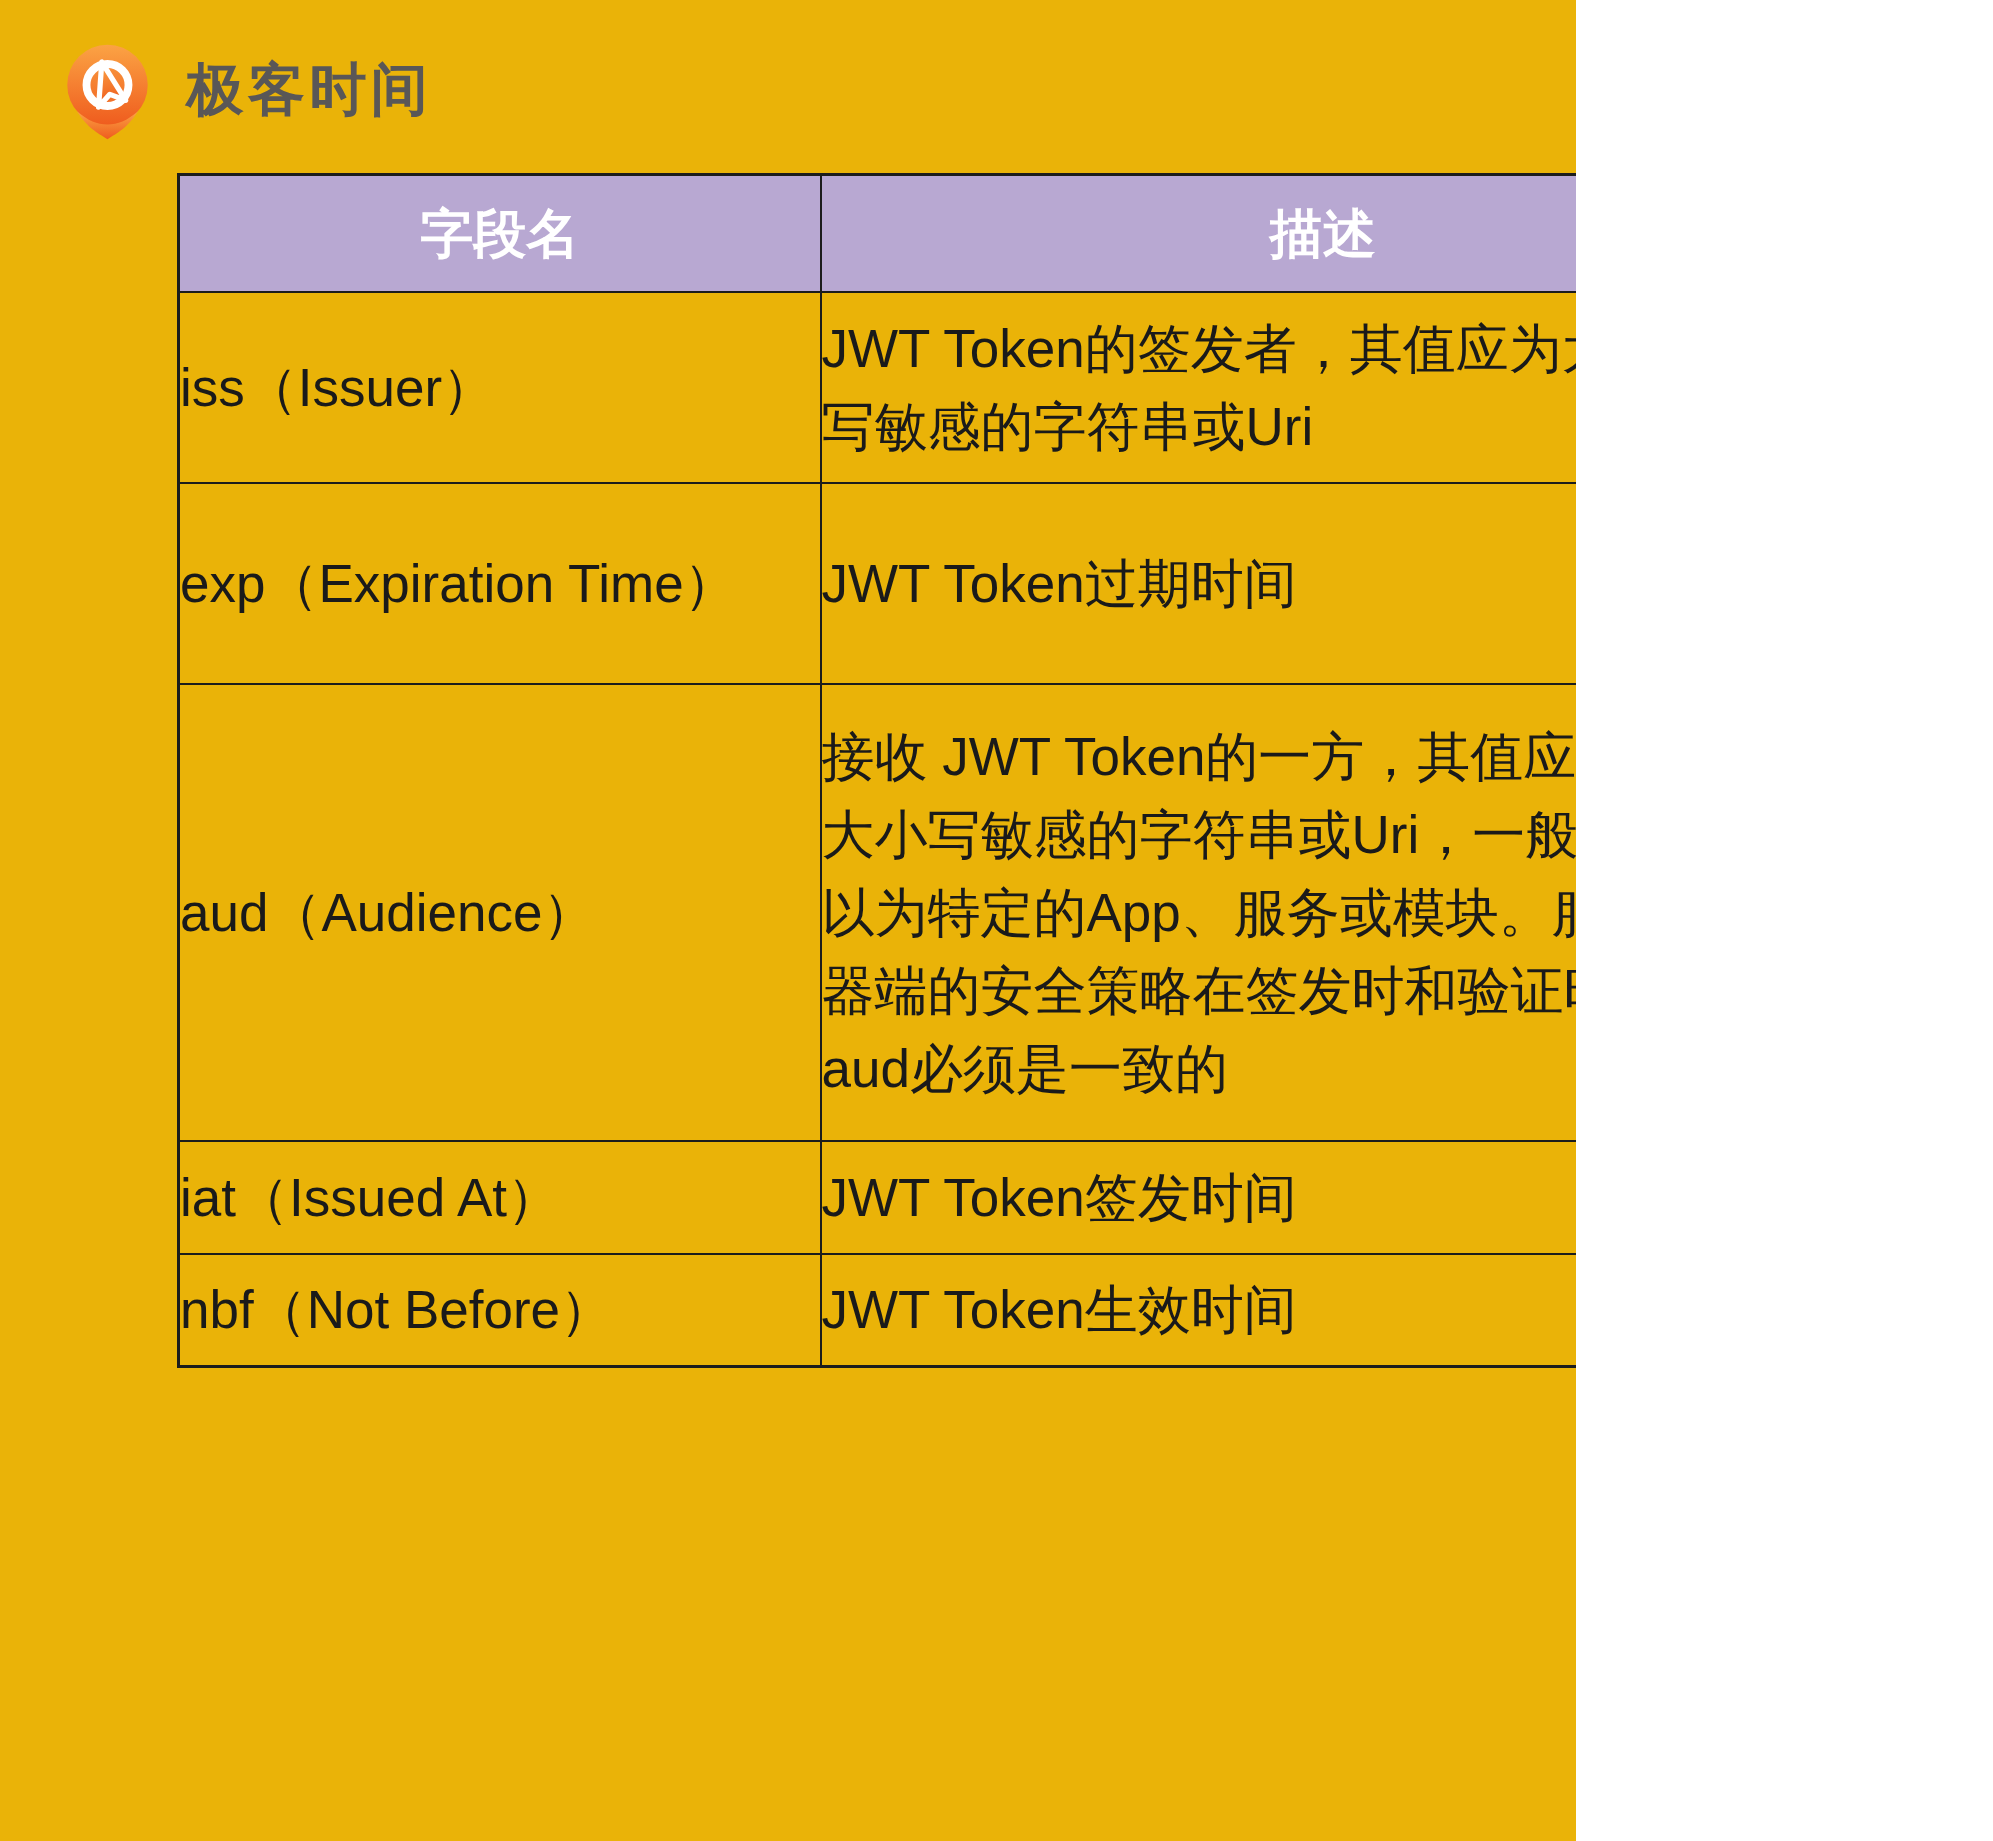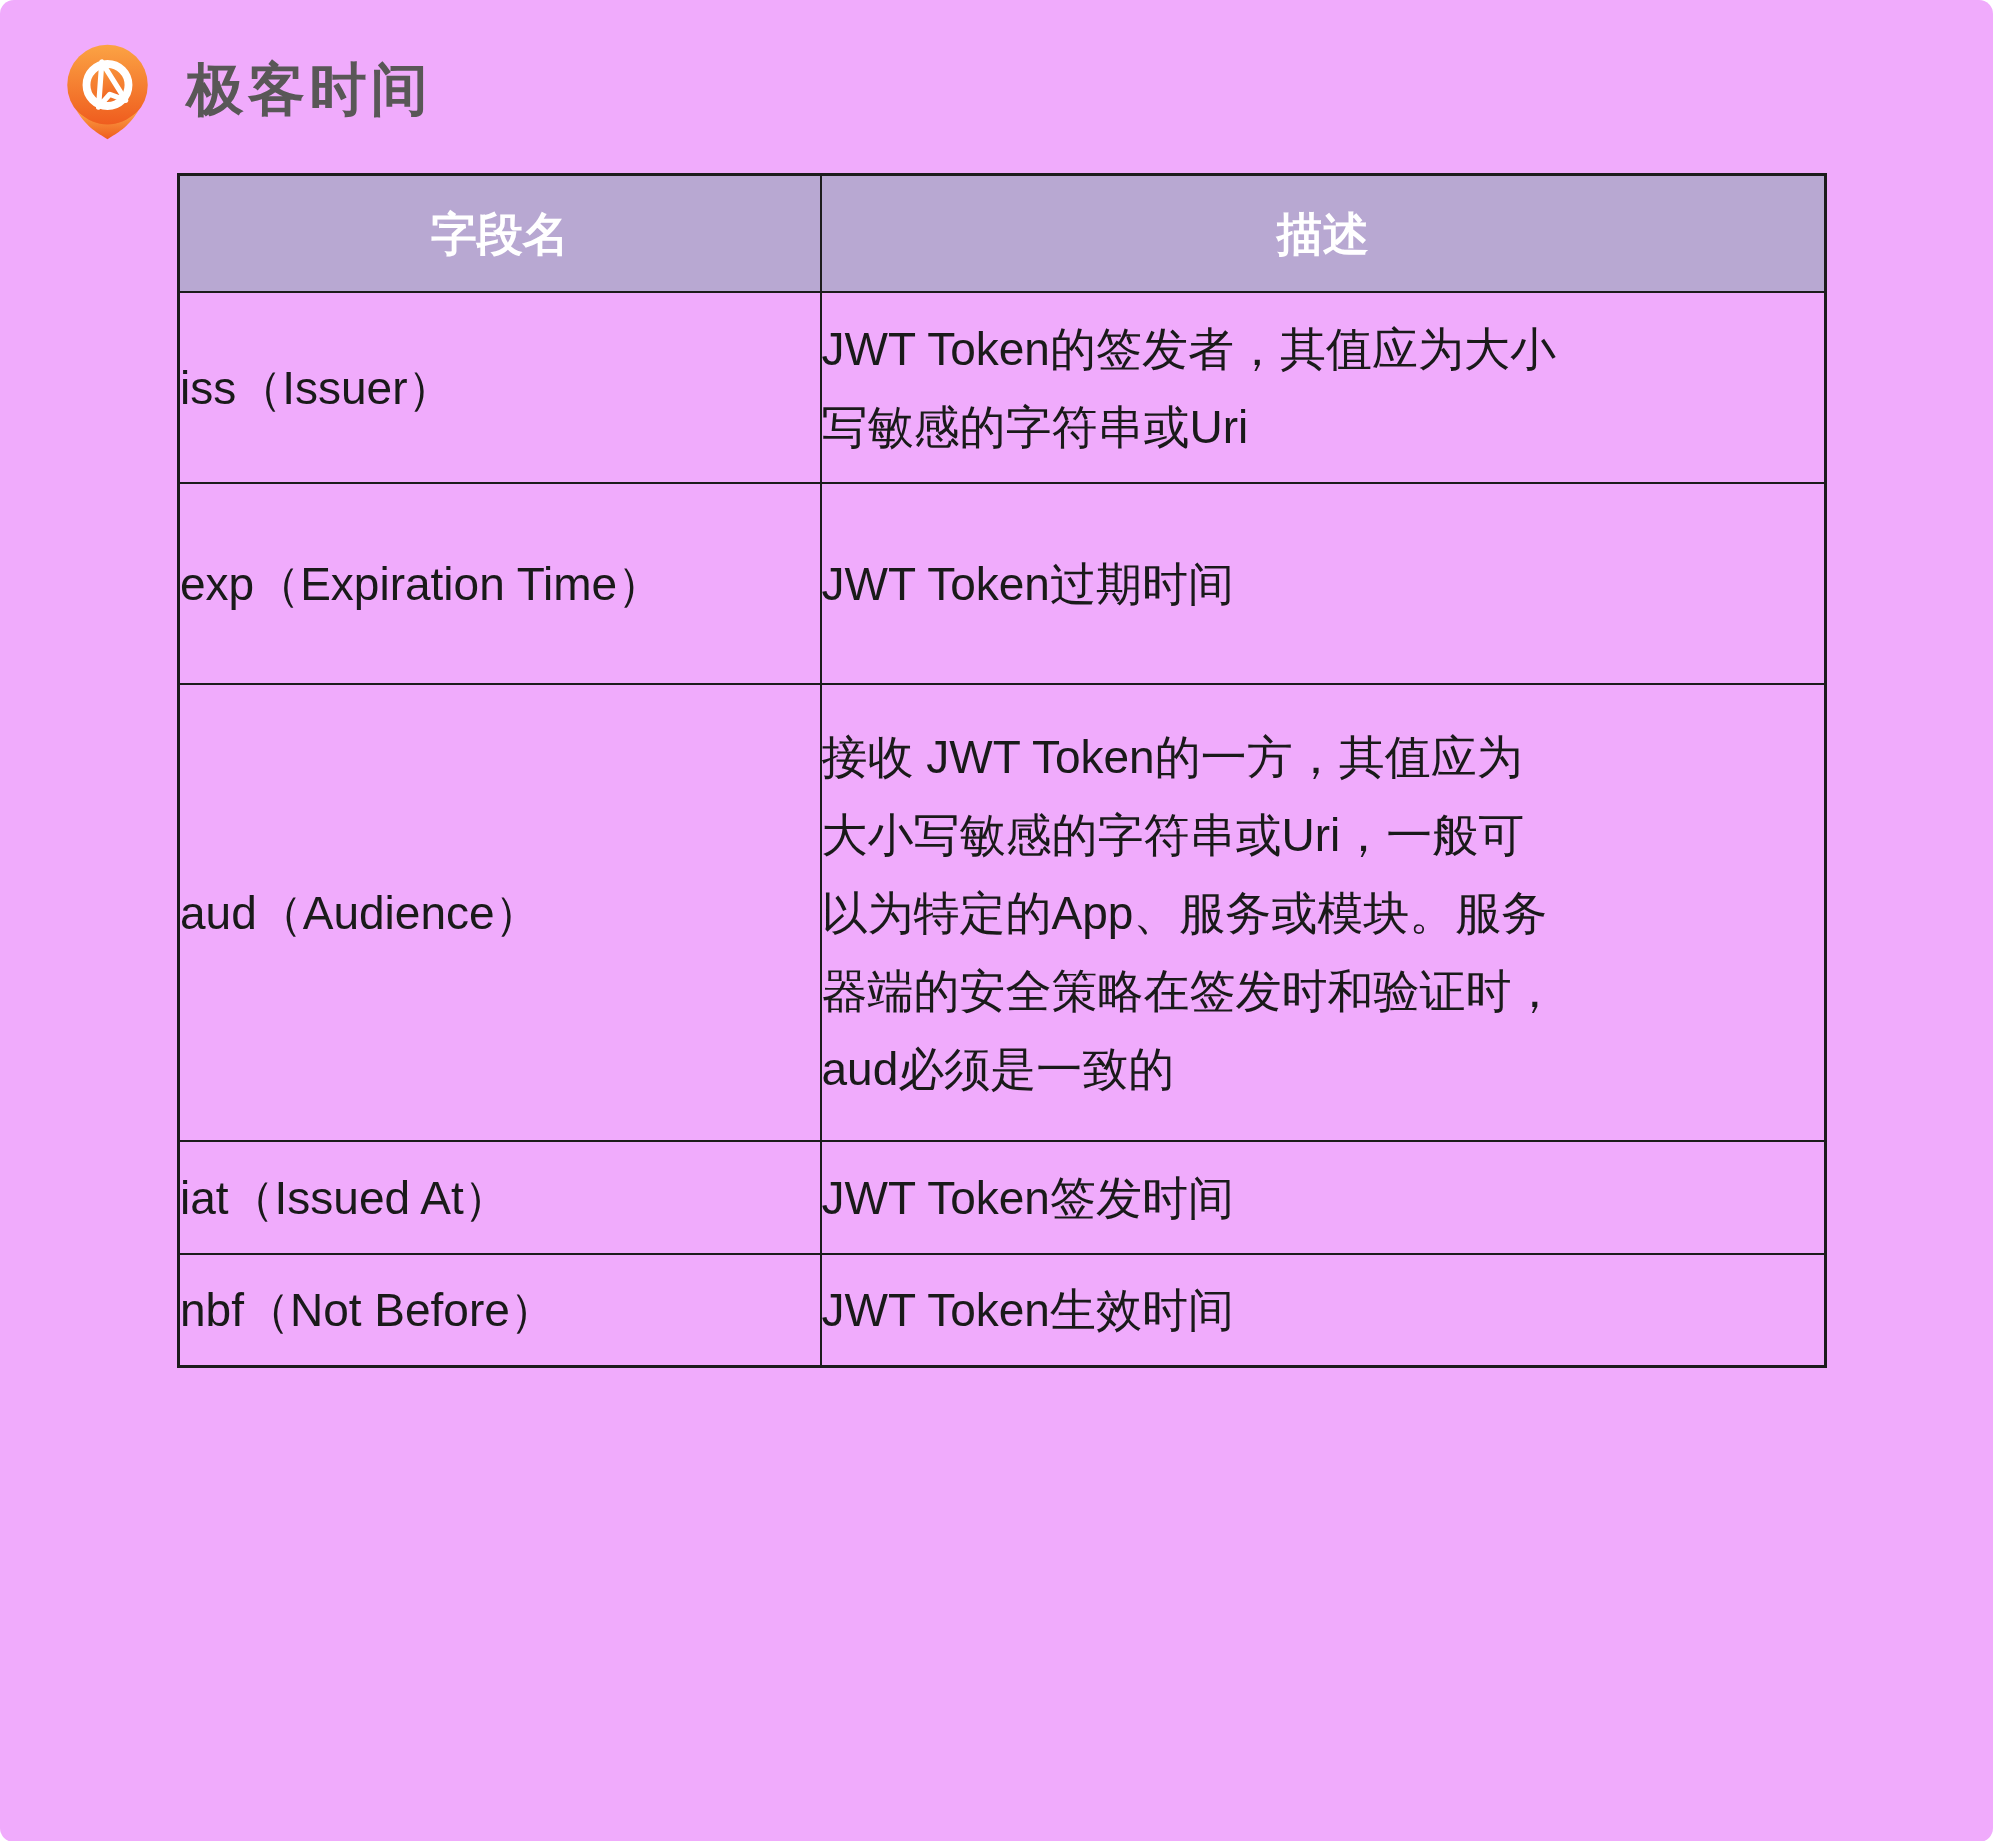--- a/index.html
+++ b/index.html
@@ -3,25 +3,24 @@
 <meta charset="utf-8">
 <style>
   html, body {
     margin: 0;
     padding: 0;
     background: #ffffff;
     font-family: "Liberation Sans", "DejaVu Sans", sans-serif;
   }
   .page {
     position: relative;
-    width: 1993px;
+    width: 1576px;
     height: 1842px;
-    background: #f0abfc;
+    background: #eab308;
     overflow: hidden;
-    border-radius: 14px;
   }
   
   .brand {
     position: absolute;
     left: 55px;
     top: 43px;
     height: 98px;
     display: flex;
     align-items: center;
     gap: 26.6px;
@@ -40,21 +39,21 @@
     padding-bottom: 5.3px;
   }
   
   table.jwt-table {
     position: absolute;
     left: 177px;
     top: 173px;
     width: 1647px;
     border-collapse: collapse;
     table-layout: fixed;
-    font-size: 46px;
+    font-size: 53px;
     color: #1a1a1a;
   }
   table.jwt-table col.c1 { width: 642px; }
   table.jwt-table col.c2 { width: 1005px; }
   table.jwt-table th,
   table.jwt-table td {
     border: 2.7px solid #1c1c1c;
     line-height: 78px;
     vertical-align: middle;
     padding: 0;

